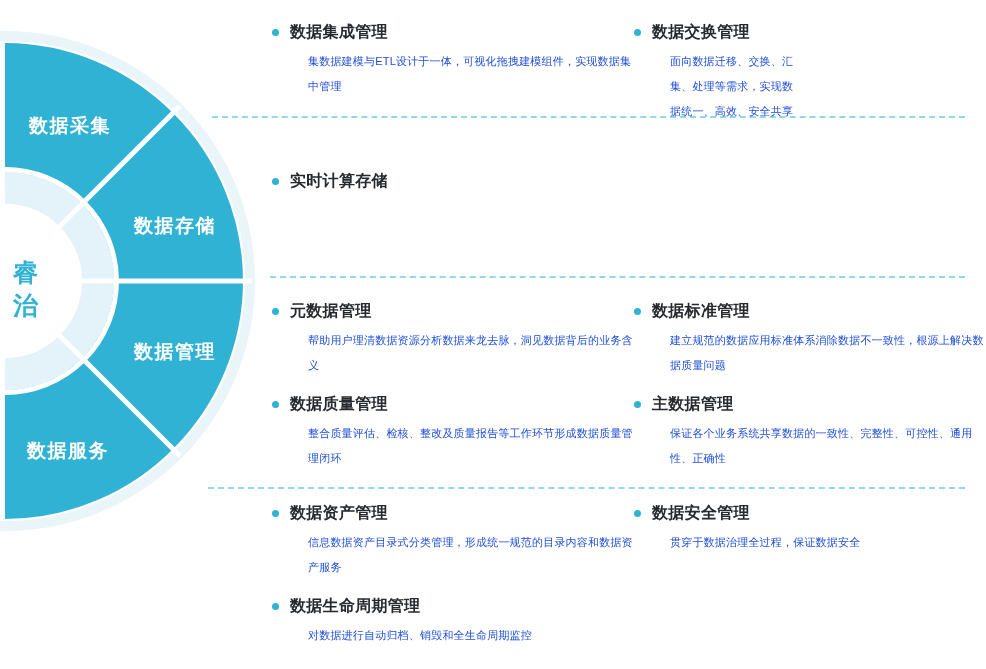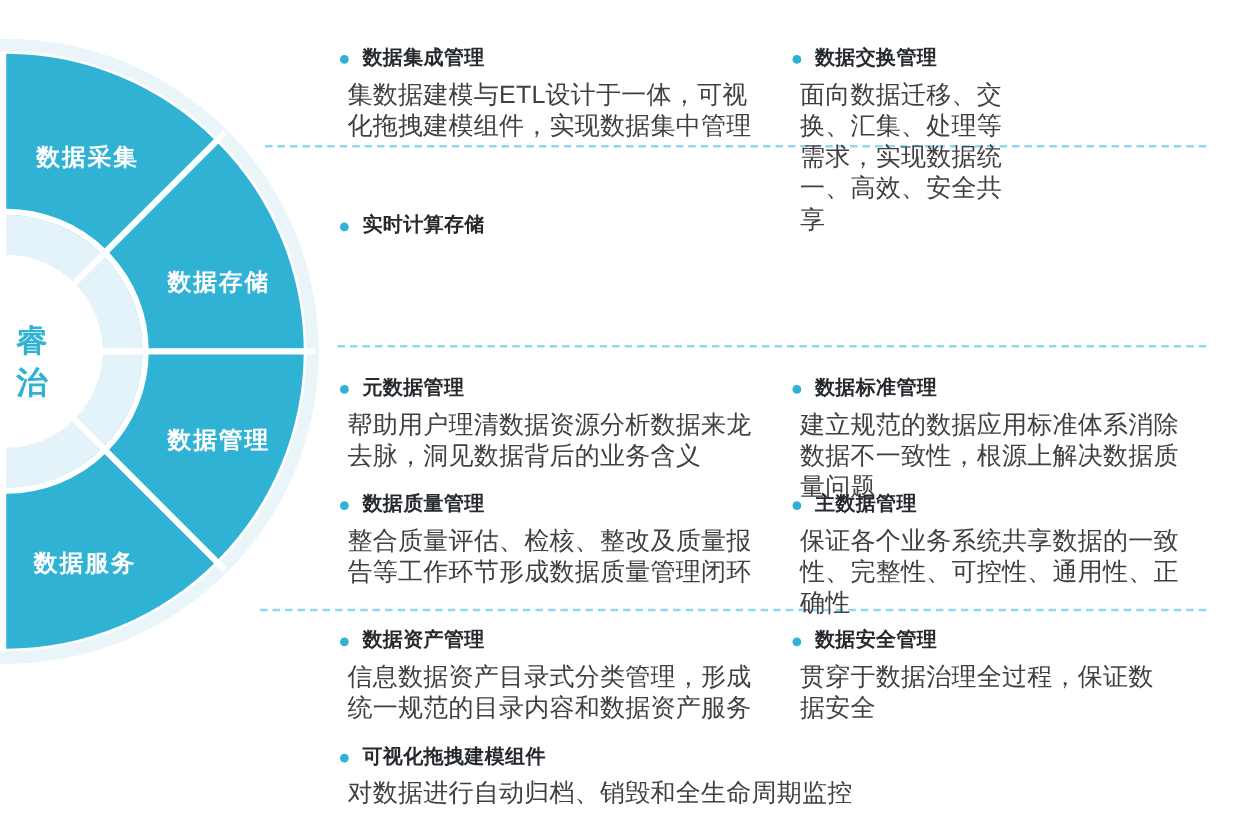--- a/index.html
+++ b/index.html
@@ -73,24 +73,24 @@
     flex: 0 0 auto;
   }
   .item-title {
     font-size: 16px;
     font-weight: 700;
     color: #262a2e;
     line-height: 22px;
     letter-spacing: 0.3px;
   }
   .item-desc {
-    margin-left: 6px;
+    margin-left: 36px;
     margin-top: 6px;
-    font-size: 20px;
-    color: #404040;
+    font-size: 11px;
+    color: #1d4ed8;
     line-height: 25px;
     letter-spacing: 0.2px;
     max-width: 330px;
   }
   .item-desc.wide {
     max-width: 700px;
   }
   .item-desc.w2 {
     max-width: 320px;
   }
@@ -135,21 +135,21 @@
   <text class="wheel-label" x="175" y="358" text-anchor="middle">数据管理</text>
   <text class="wheel-label" x="68" y="457" text-anchor="middle">数据服务</text>
 </svg>
 
 <div id="panel">
 
   <div class="sep" style="left:212px; top:116px; width:753px;"></div>
   <div class="sep" style="left:270px; top:276px; width:695px;"></div>
   <div class="sep" style="left:208px; top:487px; width:757px;"></div>
 
-  <div class="group" style="left:0; top:16px; width:803px; height:116px;">
+  <div class="group" style="left:0; top:1px; width:803px; height:116px;">
     <div class="item" style="left:272px; top:20px;">
       <div class="item-head">
         <span class="bullet"></span>
         <span class="item-title">数据集成管理</span>
       </div>
       <div class="item-desc">集数据建模与ETL设计于一体，可视化拖拽建模组件，实现数据集中管理</div>
     </div>
 
     <div class="item" style="left:634px; top:20px;">
       <div class="item-head">
@@ -216,19 +216,19 @@
       <div class="item-head">
         <span class="bullet"></span>
         <span class="item-title">数据安全管理</span>
       </div>
       <div class="item-desc w2">贯穿于数据治理全过程，保证数据安全</div>
     </div>
 
     <div class="item" style="left:272px; top:108px;">
       <div class="item-head">
         <span class="bullet"></span>
-        <span class="item-title">可视化拖拽建模组件</span>
+        <span class="item-title">数据生命周期管理</span>
       </div>
       <div class="item-desc wide">对数据进行自动归档、销毁和全生命周期监控</div>
     </div>
   </div>
 
 </div>
 
 </body></html>

